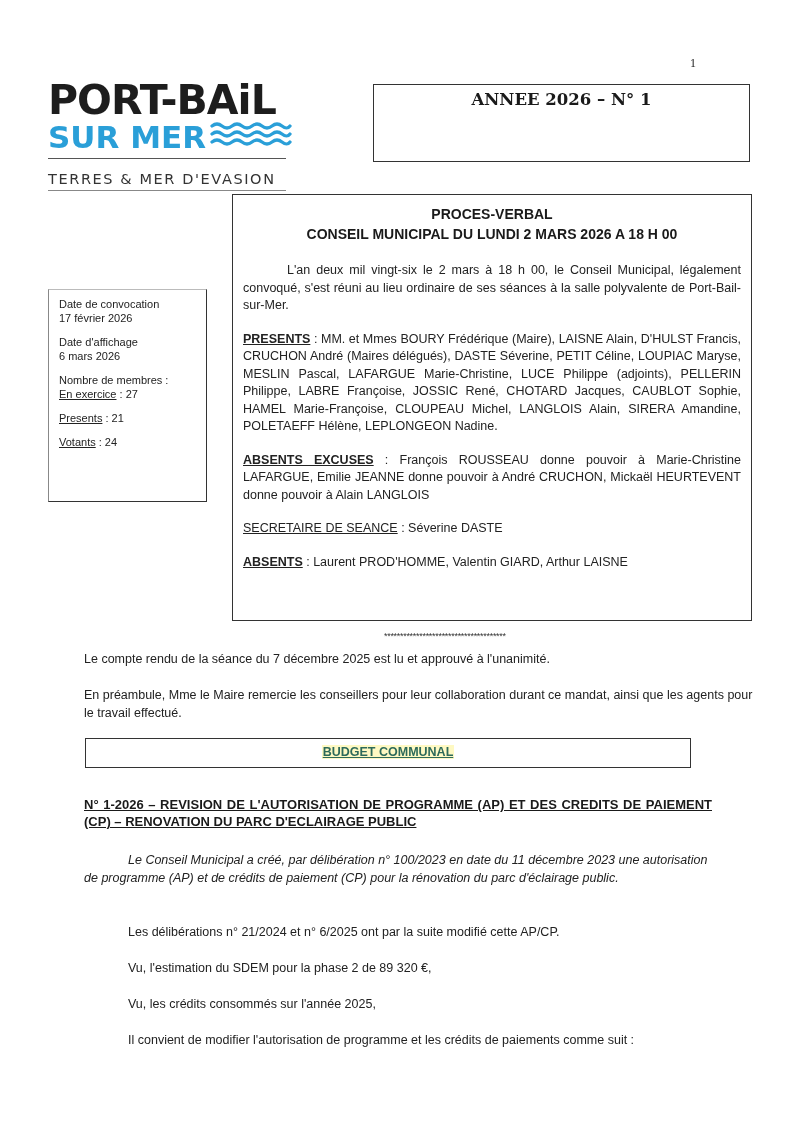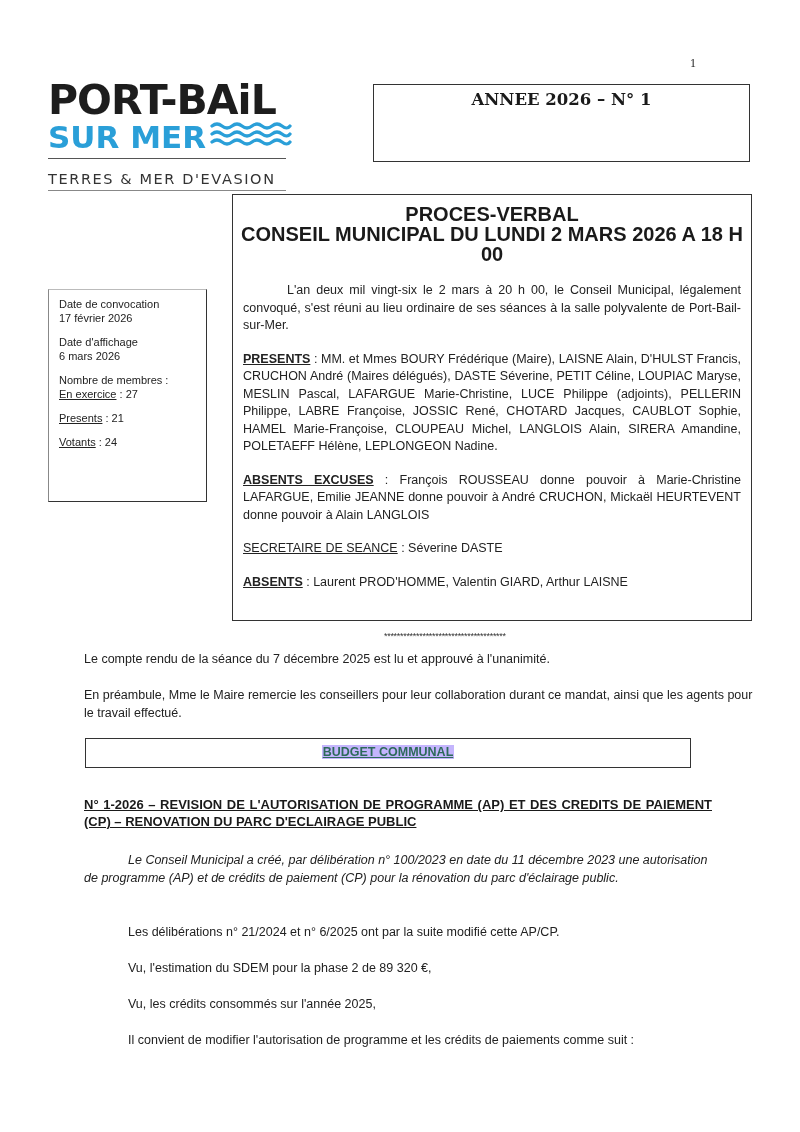--- a/index.html
+++ b/index.html
@@ -18,40 +18,40 @@
   .logo-rule2 { border-top:1px solid #888; margin-top:3px; width:238px; }
 
   
   .commune-box { left:373px; top:84px; width:377px; height:78px; border:1.5px solid #333; box-sizing:border-box;
                  text-align:center; font-family:"DejaVu Serif", serif; font-weight:bold; }
   .commune-title { font-size:16.5px; margin-top:10px; letter-spacing:0.2px; }
   .commune-year { font-size:16.5px; margin-top:5px; }
 
   
   .pv-box { left:232px; top:194px; width:520px; height:427px; border:1.5px solid #333; box-sizing:border-box; }
-  .pv-title { text-align:center; font-weight:bold; font-size:20px; margin-top:9px; line-height:20px; }
+  .pv-title { text-align:center; font-weight:bold; font-size:14px; margin-top:9px; line-height:20px; }
   .pv-text { font-size:12.5px; line-height:17.5px; text-align:justify; margin:0 10px 0 10px; color:#222; }
   .pv-intro { text-indent:44px; margin-top:18px; }
   .pv-para { margin-top:16px; }
   .lbl { font-weight:bold; text-decoration:underline; }
 
   
   .side-box { left:48px; top:289px; width:159px; height:213px; border:1.5px solid #333; border-top-color:#bbb; border-left-color:#888; box-sizing:border-box;
               padding:7px 10px; font-size:11px; line-height:14px; color:#222; }
   .side-box .gap { margin-top:10px; }
   .u { text-decoration:underline; }
 
   .stars { left:384px; top:631px; font-size:9px; letter-spacing:-0.3px; color:#333; white-space:nowrap; }
 
   .body-text { font-size:12.5px; line-height:17.5px; color:#222; }
   .p1 { left:84px; top:651px; width:680px; }
   .p2 { left:84px; top:687px; width:680px; }
 
   .budget-box { left:85px; top:738px; width:606px; height:30px; border:1.5px solid #333; box-sizing:border-box; text-align:center; }
-  .budget-label { display:inline-block; margin-top:6px; background:#c4b5fd; color:#2d6a5a; font-weight:bold; font-size:12.5px; text-decoration:underline; padding:0 1px; }
+  .budget-label { display:inline-block; margin-top:6px; background:#fef9c3; color:#2d6a5a; font-weight:bold; font-size:12.5px; text-decoration:underline; padding:0 1px; }
 
   .delib-title { left:84px; top:796px; width:628px; font-weight:bold; font-size:13px; line-height:17px; text-decoration:underline; text-align:justify; text-align-last:left; }
 
   .p3 { left:84px; top:852px; width:630px; text-indent:44px;font-style:italic; }
   .p4 { left:128px; top:924px; width:630px; }
   .p5 { left:128px; top:960px; width:630px; }
   .p6 { left:128px; top:996px; width:630px; }
   .p7 { left:128px; top:1032px; width:630px; }
 </style>
 </head>
@@ -89,21 +89,21 @@
   <div>6 mars 2026</div>
   <div class="gap">Nombre de membres :</div>
   <div><span class="u">En exercice</span><span> : 27</span></div>
   <div class="gap"><span class="u">Presents</span><span> : 21</span></div>
   <div class="gap"><span class="u">Votants</span><span> : 24</span></div>
 </div>
 
 <div class="abs pv-box">
   <div class="pv-title">PROCES-VERBAL</div>
   <div class="pv-title" style="margin-top:0">CONSEIL MUNICIPAL DU LUNDI 2 MARS 2026 A 18 H 00</div>
-  <div class="pv-text pv-intro">L'an deux mil vingt-six le 2 mars à 20 h 00, le Conseil Municipal, légalement convoqué, s'est réuni au lieu ordinaire de ses séances à la salle polyvalente de Port-Bail-sur-Mer.</div>
+  <div class="pv-text pv-intro">L'an deux mil vingt-six le 2 mars à 18 h 00, le Conseil Municipal, légalement convoqué, s'est réuni au lieu ordinaire de ses séances à la salle polyvalente de Port-Bail-sur-Mer.</div>
   <div class="pv-text pv-para"><span class="lbl">PRESENTS</span><span> : MM. et Mmes BOURY Frédérique (Maire), LAISNE Alain, D'HULST Francis, CRUCHON André (Maires délégués), DASTE Séverine, PETIT Céline, LOUPIAC Maryse, MESLIN Pascal, LAFARGUE Marie-Christine, LUCE Philippe (adjoints), PELLERIN Philippe, LABRE Françoise, JOSSIC René, CHOTARD Jacques, CAUBLOT Sophie, HAMEL Marie-Françoise, CLOUPEAU Michel, LANGLOIS Alain, SIRERA Amandine, POLETAEFF Hélène, LEPLONGEON Nadine.</span></div>
   <div class="pv-text pv-para"><span class="lbl">ABSENTS EXCUSES</span><span> : François ROUSSEAU donne pouvoir à Marie-Christine LAFARGUE, Emilie JEANNE donne pouvoir à André CRUCHON, Mickaël HEURTEVENT donne pouvoir à Alain LANGLOIS</span></div>
   <div class="pv-text pv-para"><span class="lbl" style="font-weight:normal">SECRETAIRE DE SEANCE</span><span> : Séverine DASTE</span></div>
   <div class="pv-text pv-para"><span class="lbl">ABSENTS</span><span> : Laurent PROD'HOMME, Valentin GIARD, Arthur LAISNE</span></div>
 </div>
 
 <div class="abs stars">**************************************</div>
 
 <div class="abs body-text p1">Le compte rendu de la séance du 7 décembre 2025 est lu et approuvé à l'unanimité.</div>
 <div class="abs body-text p2">En préambule, Mme le Maire remercie les conseillers pour leur collaboration durant ce mandat, ainsi que les agents pour le travail effectué.</div>

